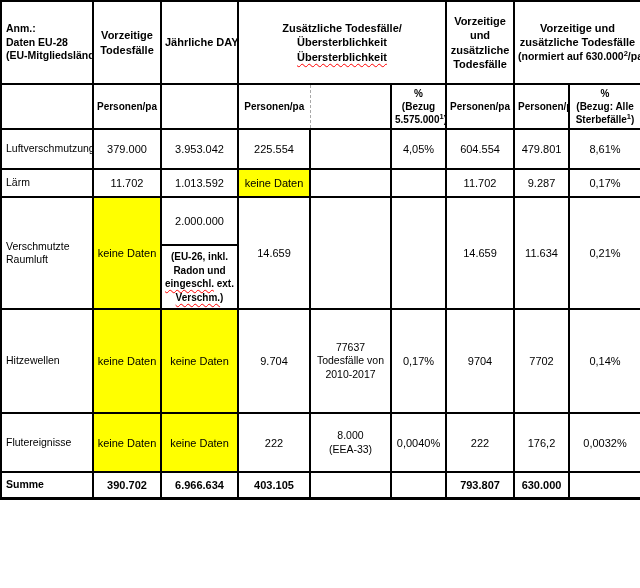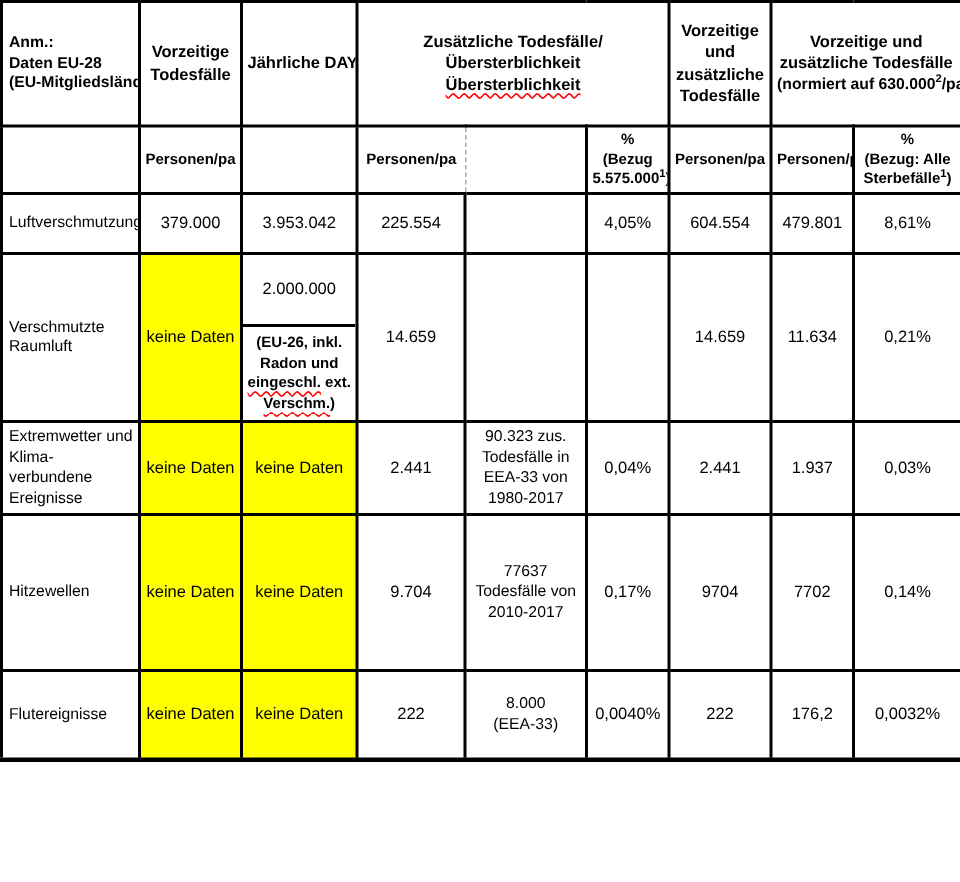--- a/index.html
+++ b/index.html
@@ -120,47 +120,47 @@
     <td>379.000</td>
     <td>3.953.042</td>
     <td>225.554</td>
     <td class="note"></td>
     <td>4,05%</td>
     <td>604.554</td>
     <td>479.801</td>
     <td>8,61%</td>
   </tr>
 
+  <tr class="r1">
+    <td class="rowlabel">Lärm</td>
+    <td>11.702</td>
+    <td>1.013.592</td>
+    <td class="yellow">keine Daten</td>
+    <td class="note"></td>
+    <td></td>
+    <td>11.702</td>
+    <td>9.287</td>
+    <td>0,17%</td>
+  </tr>
 
   <tr class="r2">
     <td class="rowlabel">Verschmutzte Raumluft</td>
     <td class="yellow">keine Daten</td>
     <td class="split">
       <div class="split-top">2.000.000</div>
       <div class="split-bot"><span>(EU-26, inkl. Radon und </span><span class="sq">eingeschl.</span><span> ext. </span><span class="sq">Verschm.</span><span>)</span></div>
     </td>
     <td>14.659</td>
     <td class="note"></td>
     <td></td>
     <td>14.659</td>
     <td>11.634</td>
     <td>0,21%</td>
   </tr>
 
-  <tr class="r3">
-    <td class="rowlabel">Extremwetter und Klima-verbundene Ereignisse</td>
-    <td class="yellow">keine Daten</td>
-    <td class="yellow">keine Daten</td>
-    <td>2.441</td>
-    <td class="note">90.323 zus. Todesfälle in EEA-33 von 1980-2017</td>
-    <td>0,04%</td>
-    <td>2.441</td>
-    <td>1.937</td>
-    <td>0,03%</td>
-  </tr>
 
   <tr class="r4">
     <td class="rowlabel">Hitzewellen</td>
     <td class="yellow">keine Daten</td>
     <td class="yellow">keine Daten</td>
     <td>9.704</td>
     <td class="note">77637 Todesfälle von 2010-2017</td>
     <td>0,17%</td>
     <td>9704</td>
     <td>7702</td>
@@ -176,14 +176,25 @@
       <span>8.000</span><br>
       <span>(EEA-33)</span>
     </td>
     <td>0,0040%</td>
     <td>222</td>
     <td>176,2</td>
     <td>0,0032%</td>
   </tr>
 
 
+  <tr class="rs">
+    <td class="rowlabel bold">Summe</td>
+    <td class="bold">390.702</td>
+    <td class="bold">6.966.634</td>
+    <td class="bold">403.105</td>
+    <td></td>
+    <td></td>
+    <td class="bold">793.807</td>
+    <td class="bold">630.000</td>
+    <td></td>
+  </tr>
 </tbody>
   </table>
 
 </body></html>

